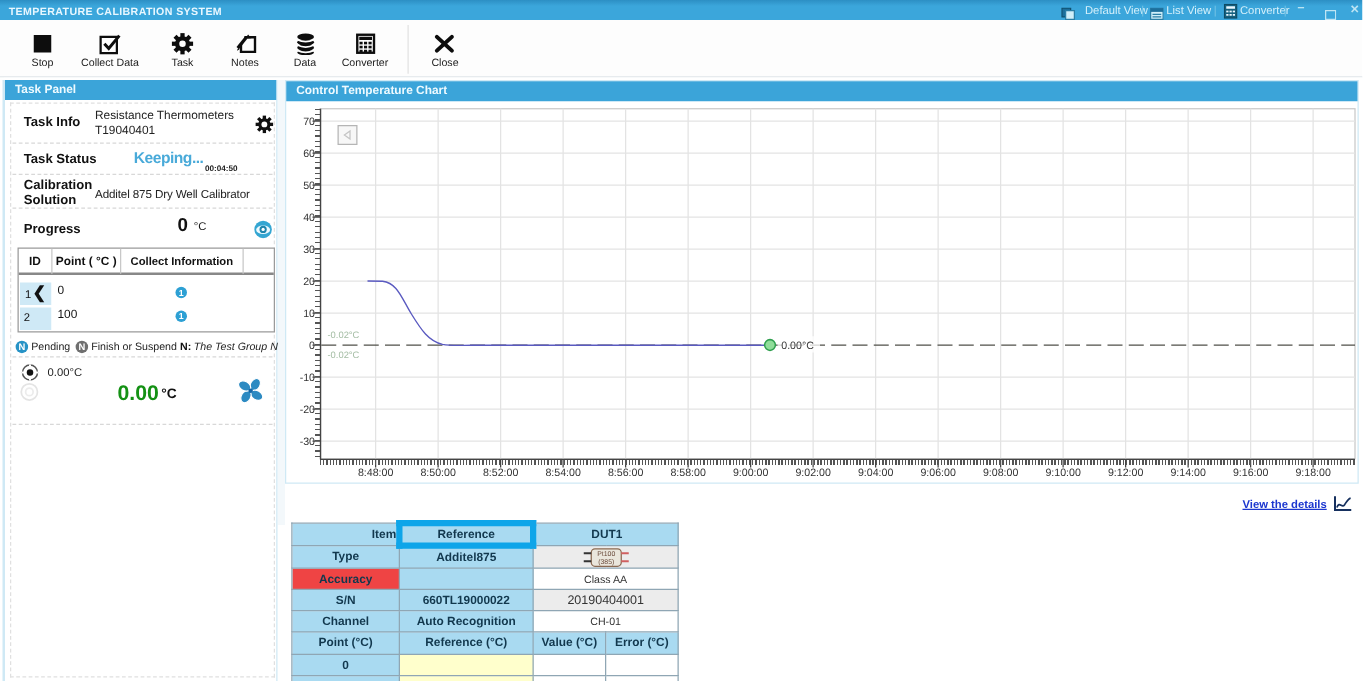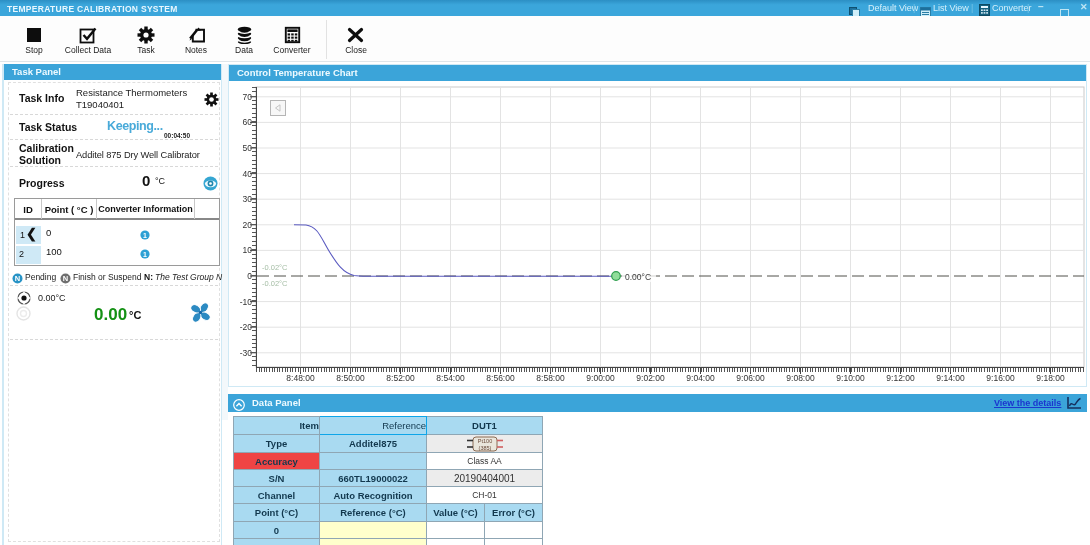--- a/index.html
+++ b/index.html
@@ -176,21 +176,21 @@
         <circle cx="7.5" cy="7.5" r="2.9" fill="#1f85ac"></circle>
         <circle cx="7.5" cy="7.5" r="1.3" fill="#fff"></circle>
       </svg></div>
 
   <div class="abs" style="left:10px;top:134px;width:206px;height:68px;border:1px solid #9a9a9a;background:#fff;">
     <div class="abs" style="left:0;top:0;width:100%;height:21px;border-bottom:2px solid #888;"></div>
     <div class="abs" style="left:0;top:5px;width:26px;text-align:center;font-size:9.5px;font-weight:bold;color:#111;">ID</div>
     <div class="abs" style="left:26px;top:0;width:1px;height:20px;background:#c8c8c8;"></div>
     <div class="abs" style="left:27px;top:5px;width:54px;text-align:center;font-size:9.5px;font-weight:bold;color:#111;white-space:nowrap;">Point ( °C )</div>
     <div class="abs" style="left:81px;top:0;width:1px;height:20px;background:#c8c8c8;"></div>
-    <div class="abs" style="left:82px;top:5px;width:97px;text-align:center;font-size:9px;font-weight:bold;color:#111;white-space:nowrap;">Converter Information</div>
+    <div class="abs" style="left:82px;top:5px;width:97px;text-align:center;font-size:9px;font-weight:bold;color:#111;white-space:nowrap;">Collect Information</div>
     <div class="abs" style="left:179px;top:0;width:1px;height:20px;background:#c8c8c8;"></div>
 
     <div class="abs" style="left:1px;top:27px;width:25px;height:18px;background:#cfe9f6;"></div>
     <div class="abs" style="left:5px;top:31px;font-size:9px;color:#111;">1</div>
     <div class="abs" style="left:11px;top:27px;font-size:13px;font-weight:bold;color:#111;">❮</div>
     <div class="abs" style="left:31px;top:28px;font-size:9.5px;color:#111;">0</div>
     <div class="abs" style="left:125px;top:27px;"><svg width="10" height="10">
           <circle cx="5" cy="5" r="4.6" fill="#2da0d4"></circle>
           <text x="5" y="7.6" font-size="7" font-weight="bold" fill="#fff" text-anchor="middle" font-family="Liberation Sans">1</text>
         </svg></div>
@@ -369,21 +369,20 @@
 
   <rect x="42.5" y="20.5" width="15" height="15" fill="#f7f7f7" stroke="#b5b5b5" stroke-width="1"></rect>
   <path d="M47.5 28 L52 24.8 L52 31.2 Z" fill="none" stroke="#c4c4c4" stroke-width="1"></path>
 </svg>
 
 <div class="abs" style="left:256px;top:368px;width:828px;height:4px;background:repeating-linear-gradient(90deg,#555 0,#555 1px,transparent 1px,transparent 2.6px);"></div>
 
 <div class="abs" style="left:252px;top:87px;width:4px;height:280px;background:repeating-linear-gradient(180deg,#555 0,#555 1px,transparent 1px,transparent 4.27px);"></div>
 
 <div class="abs" style="left:228px;top:394px;width:859px;height:151px;background:#fff;">
-  <div class="hdr abs" style="left:0;top:0;width:100%;height:18px;padding-left:24px;line-height:18px;">Data Panel</div>
   <div class="abs" style="left:5px;top:3px;"><svg width="12" height="12">
         <circle cx="6" cy="6" r="5.3" fill="none" stroke="#fff" stroke-width="1.2"></circle>
         <path d="M3.4 7.2 L6 4.6 L8.6 7.2" fill="none" stroke="#fff" stroke-width="1.4"></path>
       </svg></div>
   <div class="abs" style="left:766px;top:4px;font-size:9px;font-weight:bold;color:#1b36cf;text-decoration:underline;">View the details</div>
   <div class="abs" style="left:838px;top:2px;"><svg width="16" height="14">
         <path d="M2 1 L2 12 L15 12" fill="none" stroke="#16305e" stroke-width="1.6"></path>
         <path d="M3.5 10 C5.5 4.5 7.5 11 9.5 8 C11.5 5 12.5 3 14.5 2.5" fill="none" stroke="#16305e" stroke-width="1.4"></path>
       </svg></div>
 </div>
@@ -392,21 +391,21 @@
   <table style="border-collapse:collapse;width:309px;table-layout:fixed;font-family:'Liberation Sans',sans-serif;">
     <colgroup>
         <col style="width:86px">
         <col style="width:107px">
         <col style="width:58px">
         <col style="width:58px">
       </colgroup>
     <tbody>
         <tr style="height:18px;">
       <td style="border:1px solid #8fa6b4;background:#a9daf1;text-align:right;font-weight:bold;font-size:9.5px;color:#12384e;">Item</td>
-      <td style="border:1px solid #0ea5e9;background:#a9daf1;text-align:right;font-weight:normal;font-size:9.5px;color:#12384e;">Reference</td>
+      <td style="border:5px solid #0ea5e9;background:#a9daf1;text-align:center;font-weight:bold;font-size:9.5px;color:#12384e;">Reference</td>
       <td colspan="2" style="border:1px solid #8fa6b4;background:#a9daf1;text-align:center;font-weight:bold;font-size:9.5px;color:#12384e;">DUT1</td>
     </tr>
     <tr style="height:18px;">
       <td style="border:1px solid #8fa6b4;background:#a9daf1;text-align:center;font-weight:bold;font-size:9.5px;color:#12384e;">Type</td>
       <td style="border:1px solid #8fa6b4;background:#a9daf1;text-align:center;font-weight:bold;font-size:9.5px;color:#12384e;">Additel875</td>
       <td colspan="2" style="border:1px solid #8fa6b4;background:#ececec;text-align:center;padding:0;">
         <svg width="60" height="16" style="vertical-align:middle;">
               <rect x="18" y="1" width="24" height="14" rx="3" fill="#eae6dc" stroke="#8a6a52"></rect>
               <line x1="12" y1="4.5" x2="18" y2="4.5" stroke="#333" stroke-width="1.6"></line>
               <line x1="12" y1="11" x2="18" y2="11" stroke="#333" stroke-width="1.6"></line>

